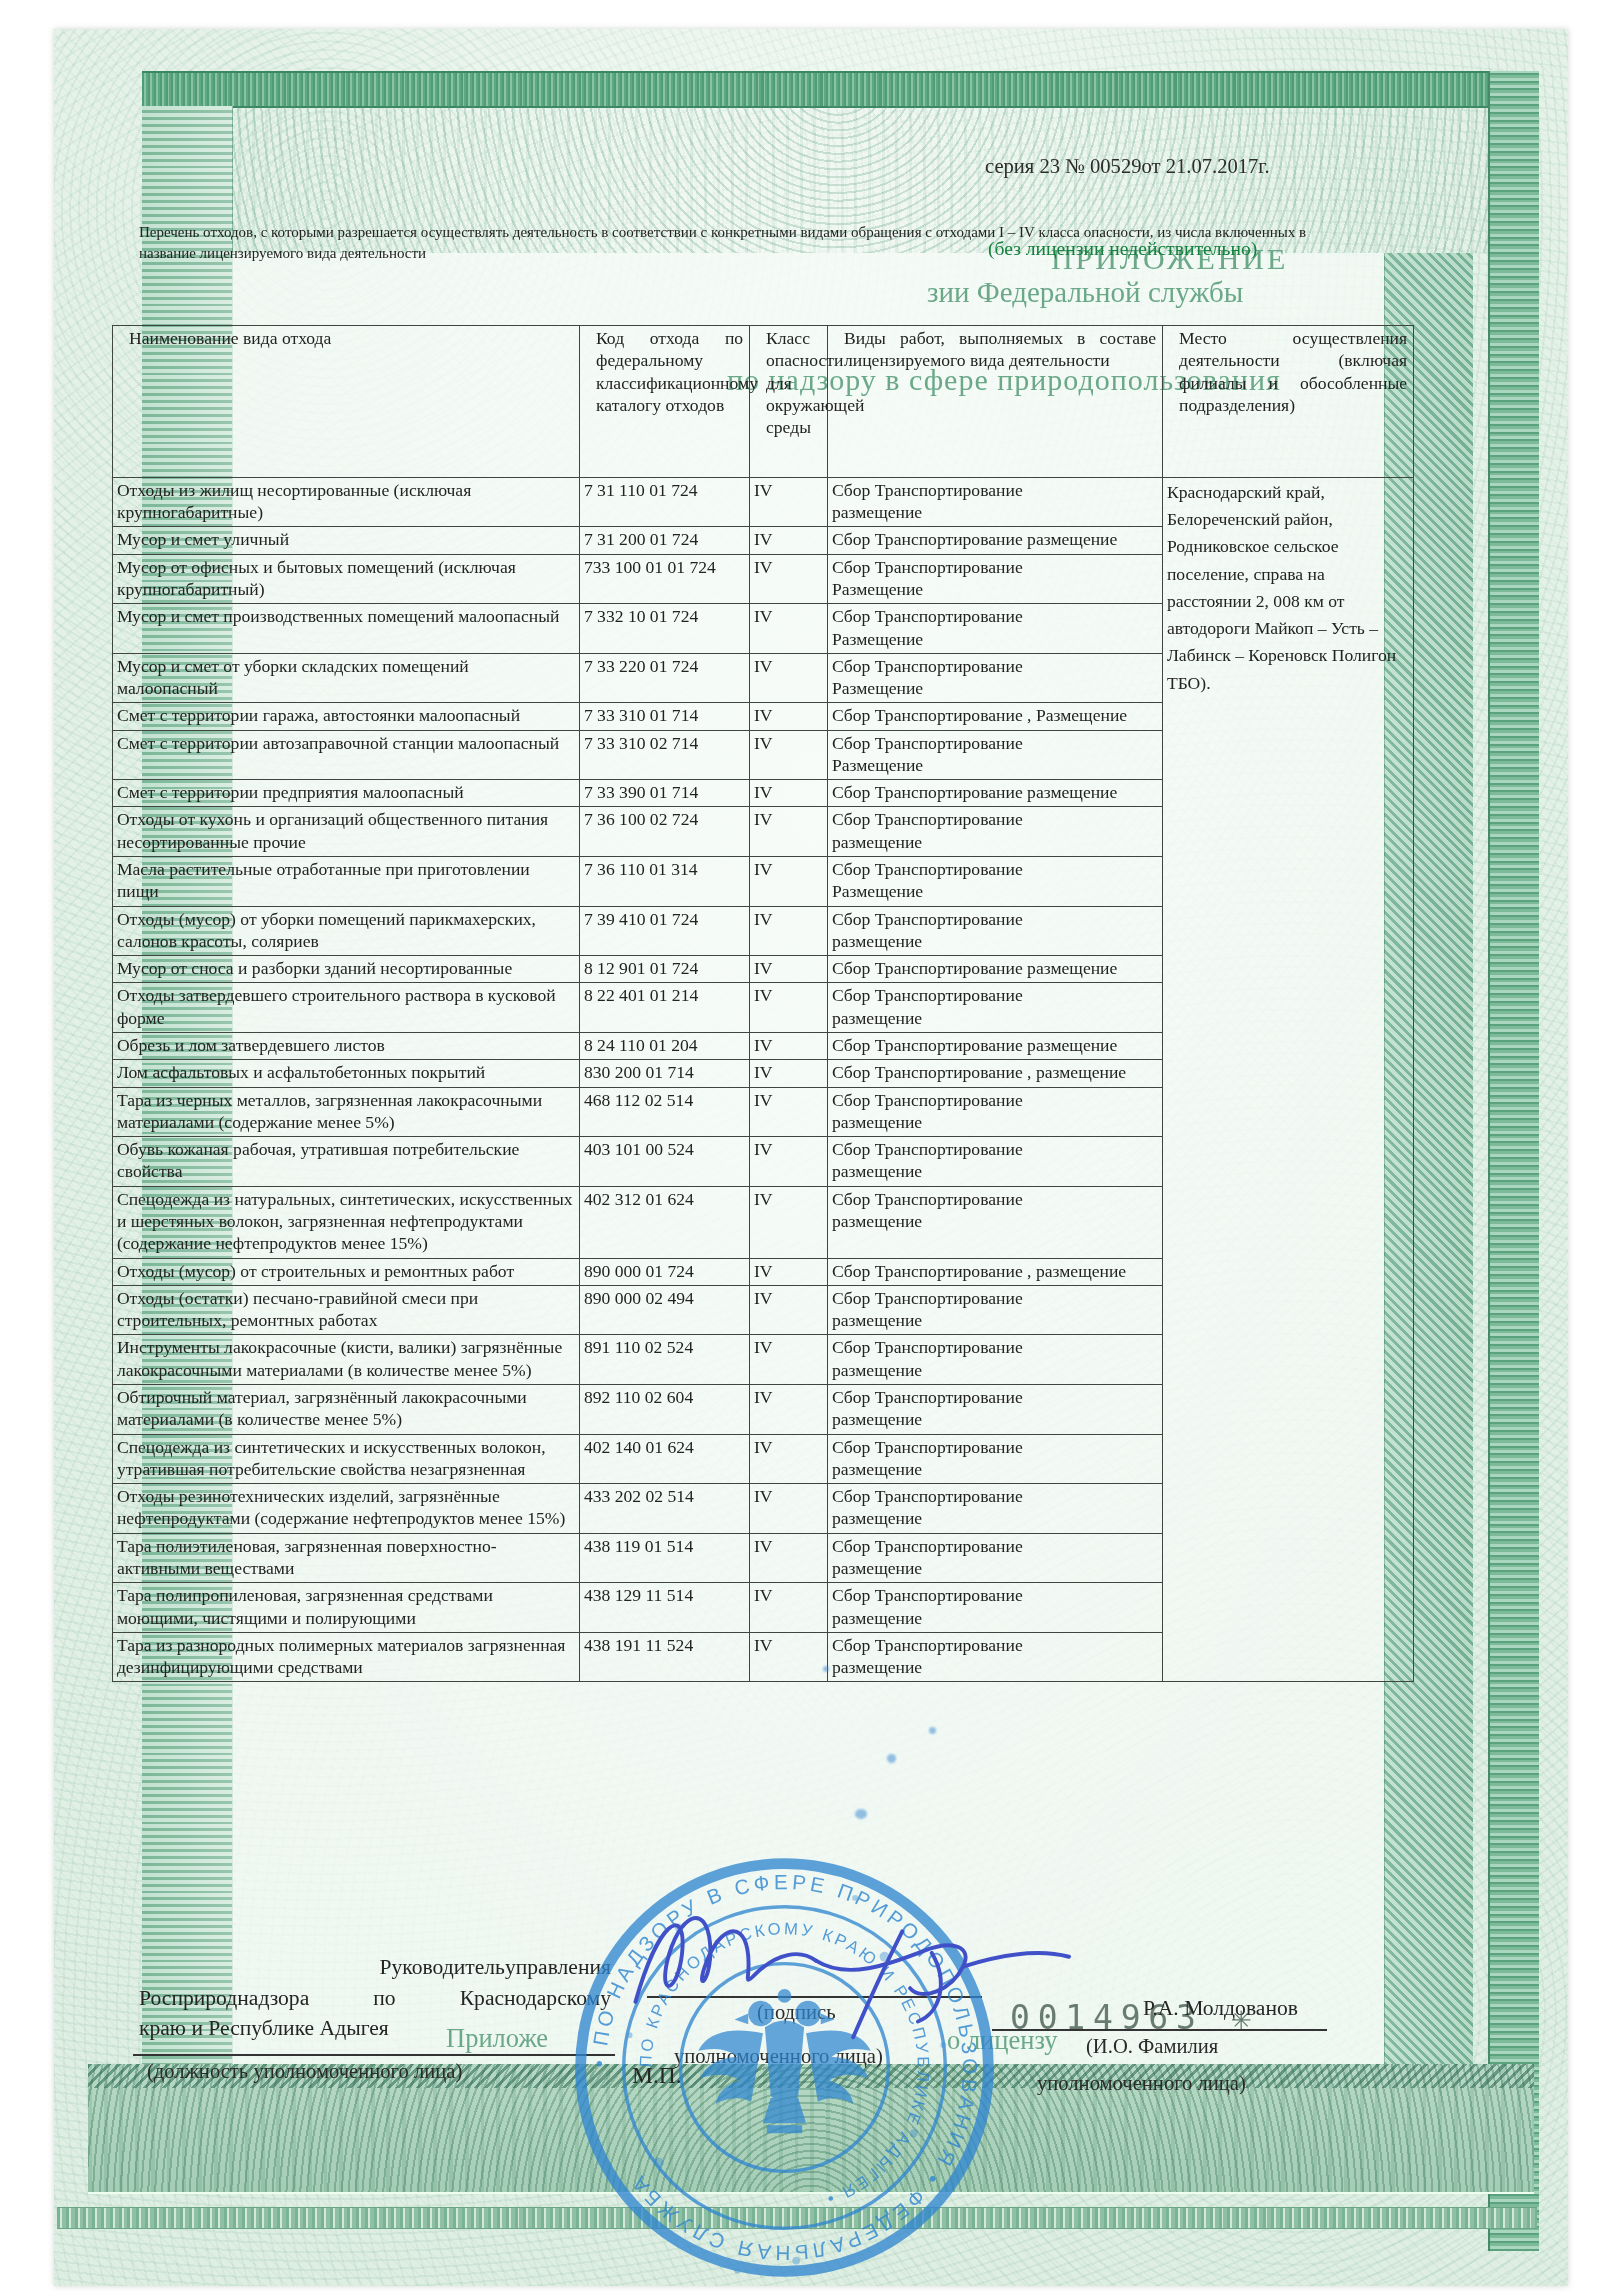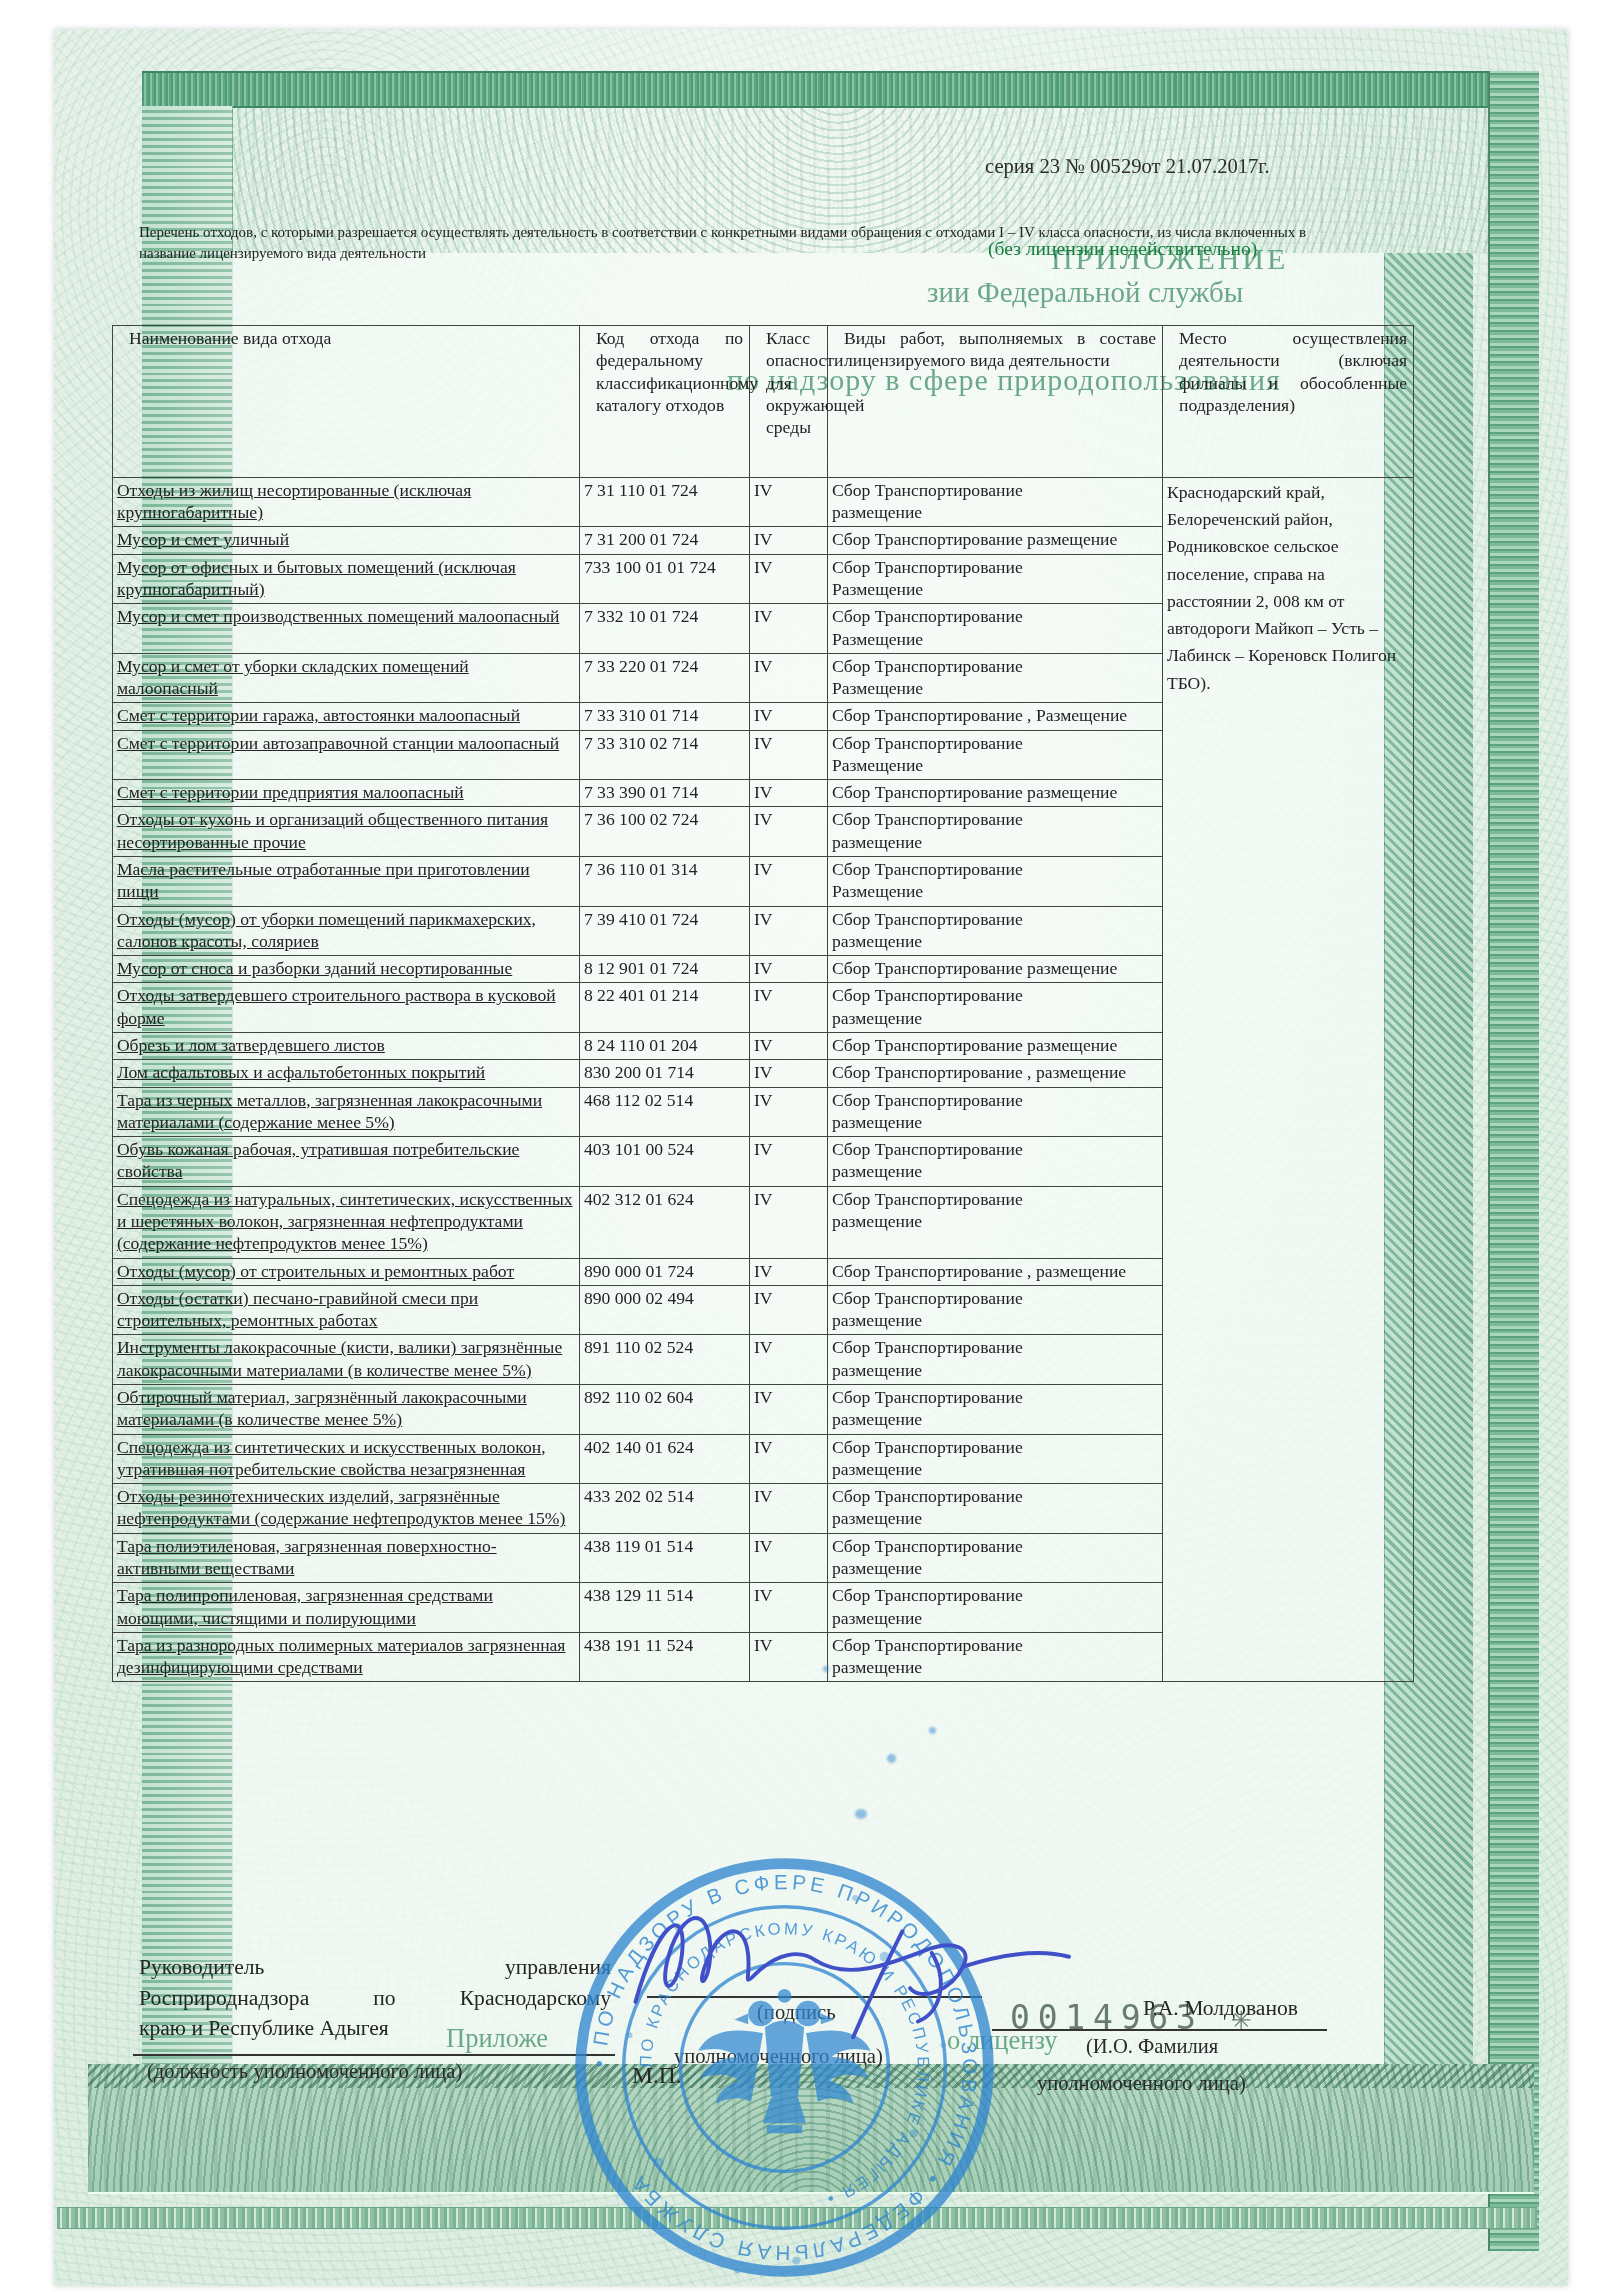--- a/index.html
+++ b/index.html
@@ -92,28 +92,28 @@
   table.waste{
     position:absolute;left:112px;top:325px;width:1301px;z-index:4;
     border-collapse:collapse;font-size:17.6px;line-height:1.27;color:#232323;
     table-layout:fixed;
   }
   table.waste th, table.waste td{
     border:1.5px solid #3f4540;padding:1px 5.9px 2.9px 3.9px;vertical-align:top;
     font-weight:normal;text-align:left;
   }
   table.waste th{height:147px;text-align:justify;padding-left:16px;}
-  td.c-name{text-align:justify;text-decoration:underline;}
+  td.c-name{text-align:justify;}
   td.c-code{white-space:nowrap;overflow:visible;}
   td.c-works{white-space:pre-line;}
   td.c-loc{vertical-align:middle;text-align:justify;line-height:1.55;}
   
   .sig{position:absolute;z-index:5;font-size:21.6px;color:#242424;}
   .sig-left{left:139px;top:1952px;width:472px;line-height:1.42;}
-  .sig-left .l1{display:flex;justify-content:space-between;}
+  .sig-left .l1{display:flex;justify-content:flex-end;}
   .sig-left .l2{text-align:justify;text-align-last:justify;}
   .rule{position:absolute;border-top:2px solid #333;z-index:5;}
   .rule-left{left:133px;top:2054px;width:482px;}
   .rule-center{left:647px;top:1996px;width:335px;}
   .rule-right{left:992px;top:2029px;width:335px;}
   .lab{position:absolute;font-size:20.6px;color:#2a2a2a;z-index:5;white-space:nowrap;}
   .lab-dolzh{left:147px;top:2060px;}
   .lab-podpis{left:757px;top:2001px;}
   .lab-upol-c{left:674px;top:2045px;}
   .lab-io{left:1086px;top:2035px;}

